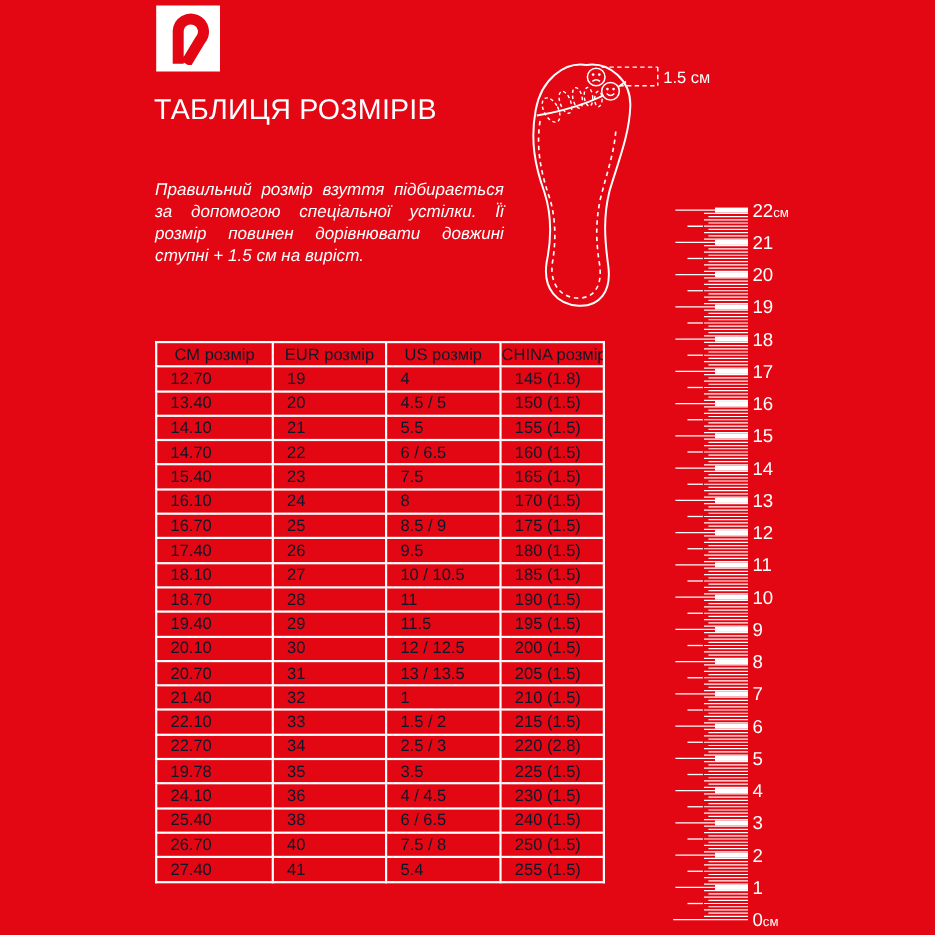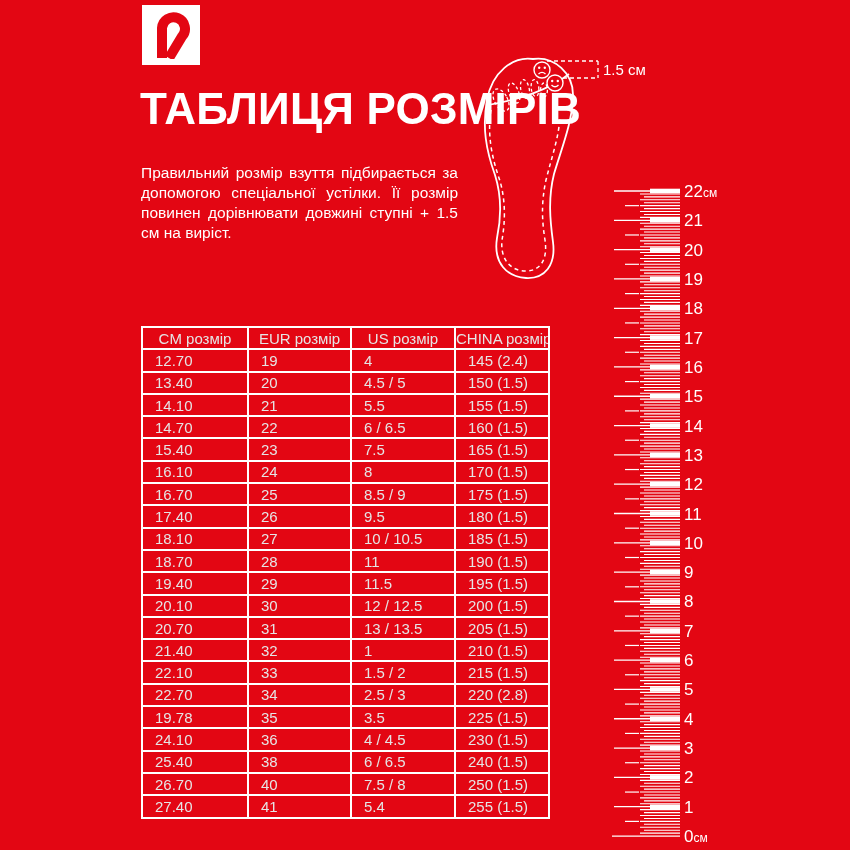--- a/index.html
+++ b/index.html
@@ -1,28 +1,28 @@
 <!DOCTYPE html>
 <html><head>
 <meta charset="utf-8">
 <style>
   html,body{margin:0;padding:0;background:#e30613;}
   .canvas{position:relative;width:850px;height:850px;background:#e30613;overflow:hidden;
           font-family:"Liberation Sans","DejaVu Sans",sans-serif;color:#fff;}
   .logo{position:absolute;left:142px;top:5px;width:58px;height:60px;background:#fff;
         display:flex;align-items:center;justify-content:center;}
-  .title{position:absolute;left:140px;top:84px;margin:0;font-size:44px;font-weight:bold;
+  .title{position:absolute;left:140px;top:84px;margin:0;font-size:26px;font-weight:normal;
          letter-spacing:0.2px;white-space:nowrap;}
   .intro{position:absolute;left:141px;top:163px;width:317px;font-size:15.5px;line-height:20px;
-         text-align:justify;}
+         text-align:justify;font-style:italic;}
   .intro p{margin:0 0 13px 0;}
   .foot-svg{position:absolute;left:475px;top:38px;}
   .ruler-svg{position:absolute;left:600px;top:180px;}
-  .size-table{position:absolute;left:141px;top:326px;width:407px;border-collapse:collapse;
-              table-layout:fixed;font-size:15px;color:#e5e5e5;}
+  .size-table{position:absolute;left:141px;top:310px;width:407px;border-collapse:collapse;
+              table-layout:fixed;font-size:15px;color:#0f172a;}
   .size-table th,.size-table td{border:2px solid #fff;height:20.3px;font-weight:normal;
               white-space:nowrap;overflow:hidden;padding:0;}
   .size-table th{text-align:center;}
   .size-table td{text-align:left;padding-left:12px;}
 </style>
 </head>
 <body>
 
 <div class="canvas">
 
@@ -383,21 +383,21 @@
           <th>EUR розмір</th>
           <th>US розмір</th>
           <th>CHINA розмір</th>
         </tr>
       </thead>
     <tbody id="table-body">
         <tr>
           <td>12.70</td>
           <td>19</td>
           <td>4</td>
-          <td>145 (2.4)</td>
+          <td>145 (1.8)</td>
         </tr>
         <tr>
           <td>13.40</td>
           <td>20</td>
           <td>4.5 / 5</td>
           <td>150 (1.5)</td>
         </tr>
         <tr>
           <td>14.10</td>
           <td>21</td>

